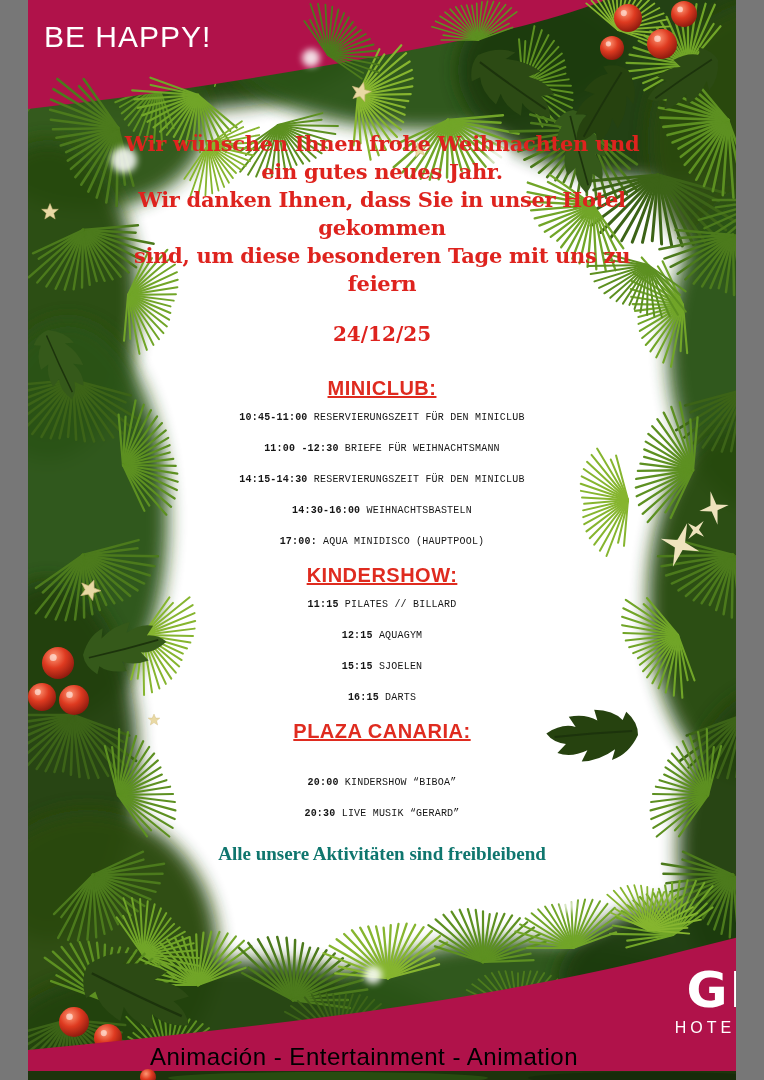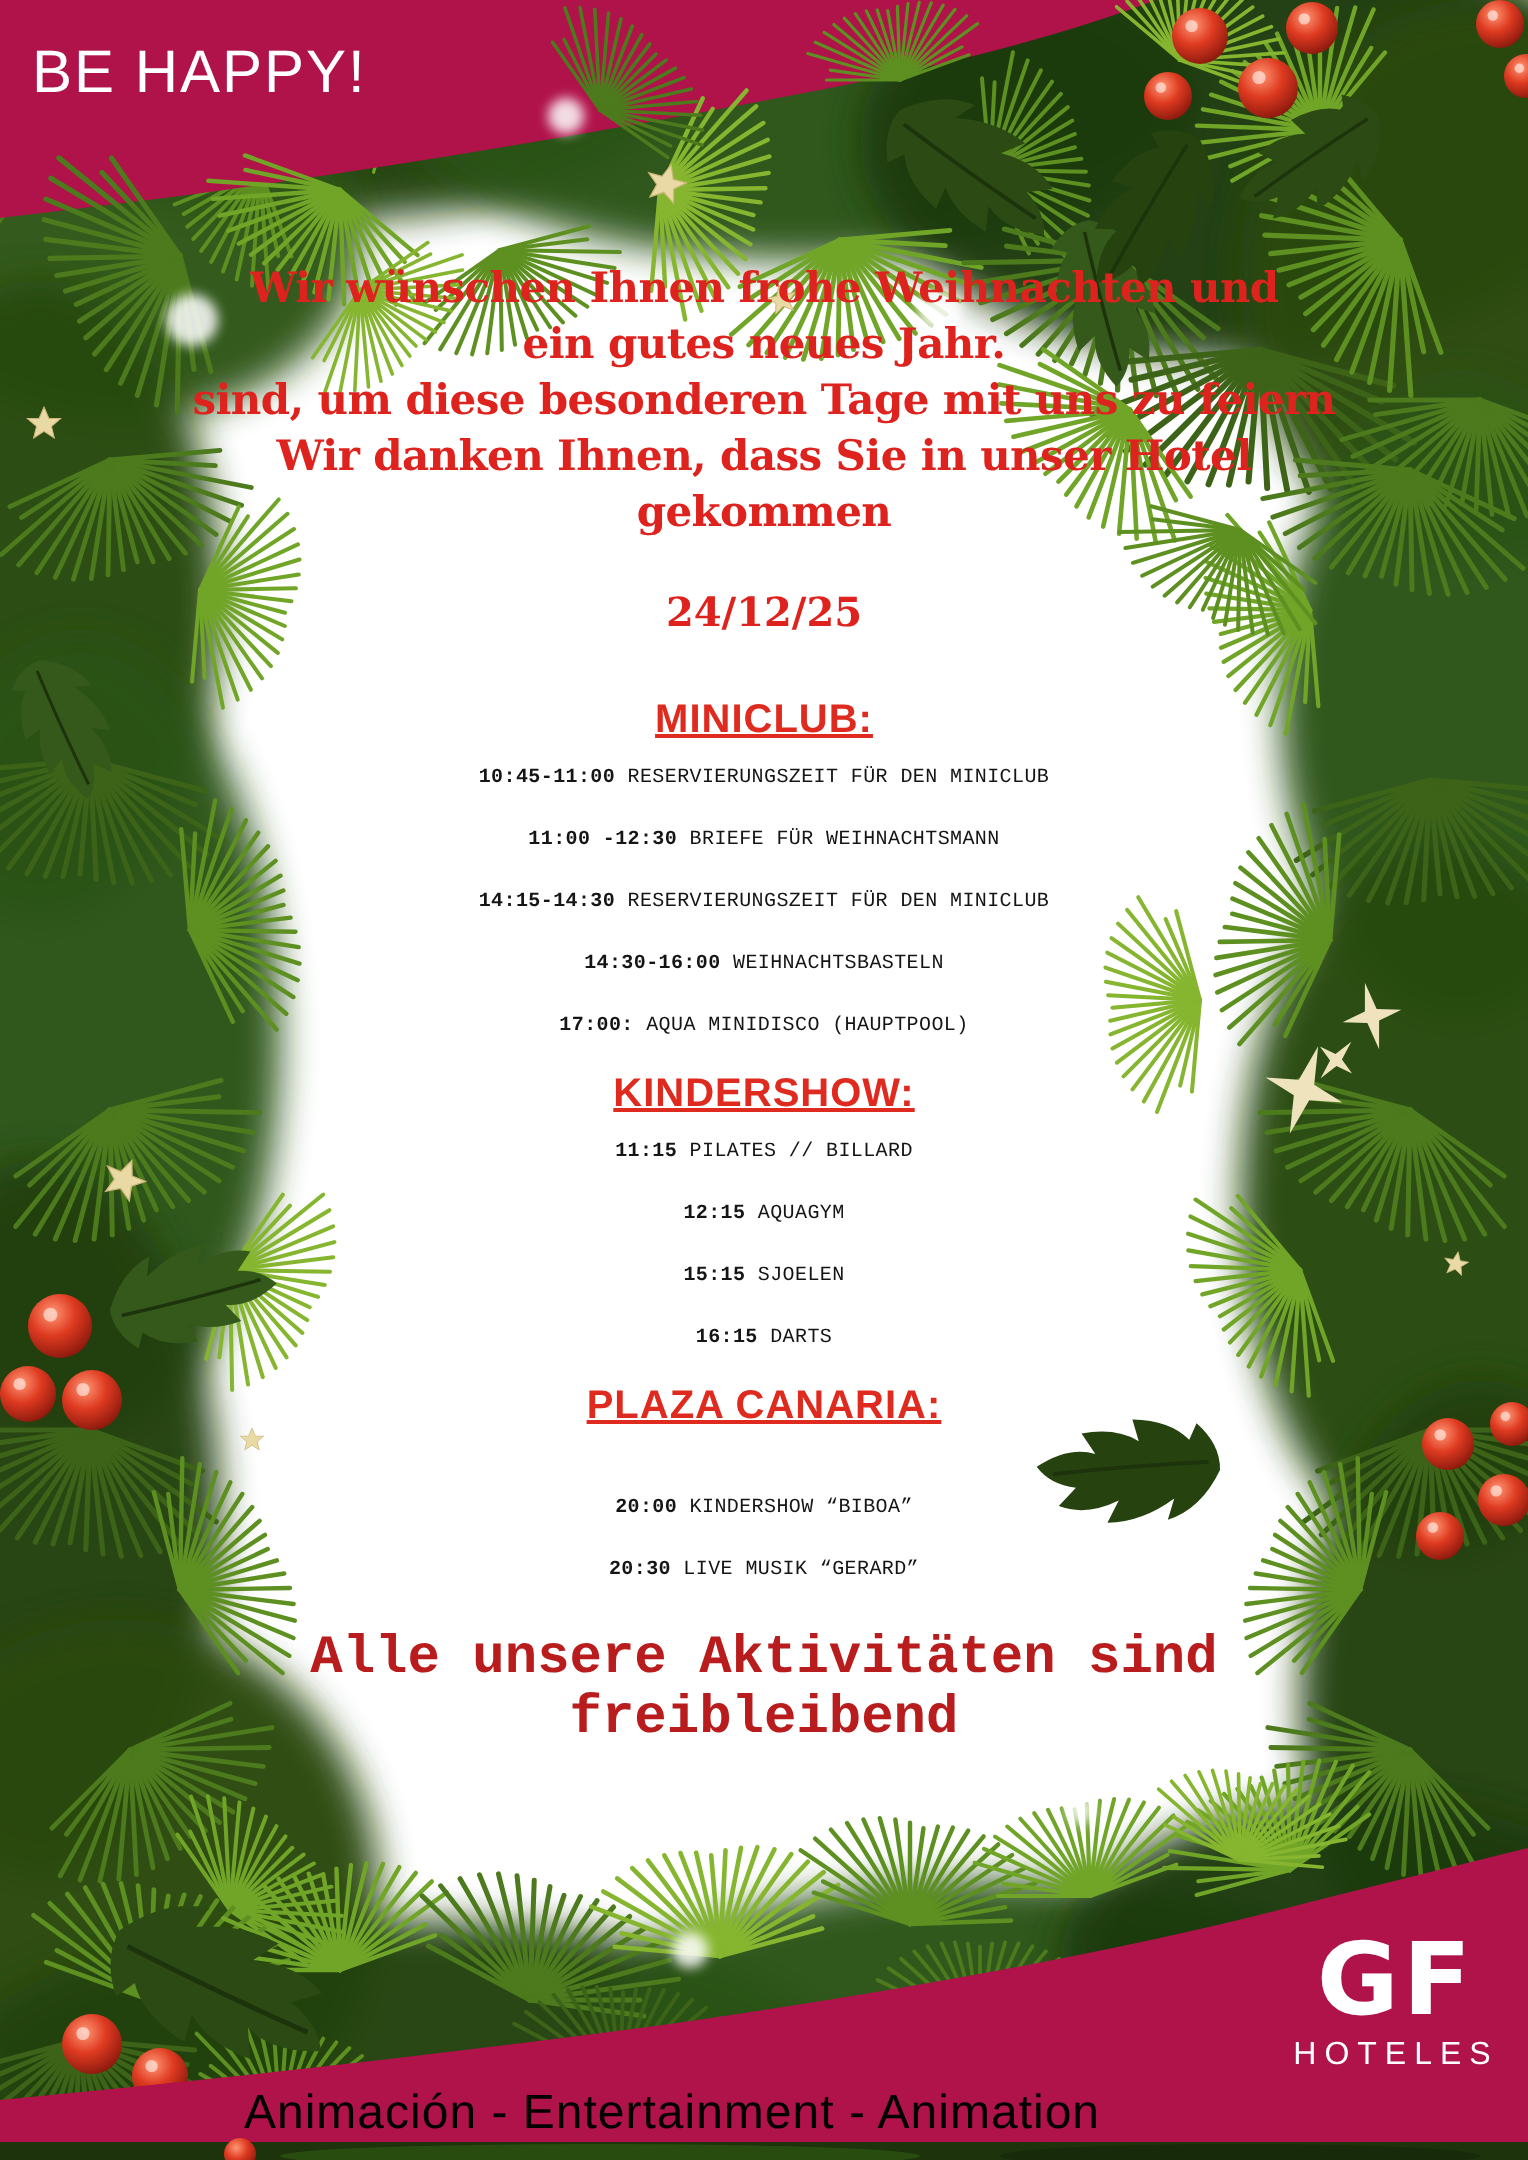--- a/index.html
+++ b/index.html
@@ -1,20 +1,20 @@
 <!DOCTYPE html>
 <html style="--ribbon: #b0124a; --red-head: #df2b1f; --red-script: #de231e; --ink: #151515;"><head>
 <meta charset="utf-8">
 <style>
   :root{
     --ribbon:#b0124a; --red-head:#df2b1f; --red-script:#de231e; --ink:#151515;
   }
   html,body{margin:0;padding:0;background:#777;}
   .page{
-    position:relative;width:764px;height:1080px;background:#ffffff;overflow:hidden;
+    position:relative;width:708px;height:1080px;background:#ffffff;overflow:hidden;
     font-family:"Liberation Sans",sans-serif;margin:0 auto;
   }
   #decor{position:absolute;left:0;top:0;z-index:1;}
   .be-happy{
     position:absolute;left:16px;top:20px;z-index:5;color:#fff;
     font-size:30px;letter-spacing:1px;font-weight:400;
   }
   .content{
     position:absolute;left:96px;right:96px;top:130px;z-index:4;text-align:center;
   }
@@ -32,21 +32,21 @@
   }
   .section-title.italic{}
   .section:first-child .section-title{margin-top:30px;}
   .sched-item{
     font-family:Liberation Mono, monospace;font-size:10px;line-height:31px;color:var(--ink);
     letter-spacing:0.2px;
   }
   .sched-item .t{font-weight:bold;}
   .gap-top{margin-top:24px;}
   .footer-note{
-    margin-top:14px;font-family:Liberation Mono, monospace;font-weight:bold;font-size:27px;color:#b91c1c;
+    margin-top:14px;font-family:Liberation Serif, serif;font-weight:bold;font-size:19px;color:#0f766e;
   }
   .bottom-label{
     position:absolute;left:96px;width:480px;top:1043px;z-index:5;color:#000000;
     font-size:24px;text-align:center;letter-spacing:0.5px;
   }
   .logo{
     position:absolute;left:630px;top:962px;width:136px;z-index:5;text-align:center;color:#fff;
   }
   .logo-gf{
     font-family:"DejaVu Sans",sans-serif;font-size:50px;font-weight:bold;line-height:56px;letter-spacing:2px;
@@ -235,22 +235,22 @@
       <ellipse cx="620" cy="1078" rx="120" ry="6" fill="#16290a" opacity="0.8"></ellipse>
       <circle cx="120" cy="1077" r="8" fill="url(#berryG)"></circle>
     </svg>
 
   <div class="be-happy">BE HAPPY!</div>
 
   <div class="content">
     <div class="greeting">
       <div>Wir wünschen Ihnen frohe Weihnachten und</div>
       <div>ein gutes neues Jahr.</div>
+      <div>Wir danken Ihnen, dass Sie in unser Hotel gekommen</div>
       <div>sind, um diese besonderen Tage mit uns zu feiern</div>
-      <div>Wir danken Ihnen, dass Sie in unser Hotel gekommen</div>
     </div>
     <div class="date">24/12/25</div>
     <div id="sections">
         <div class="section">
           <div class="section-title">MINICLUB:</div>
           <div class="sched-item"><span class="t">10:45-11:00</span> RESERVIERUNGSZEIT FÜR DEN MINICLUB</div>
           <div class="sched-item"><span class="t">11:00 -12:30</span> BRIEFE FÜR WEIHNACHTSMANN</div>
           <div class="sched-item"><span class="t">14:15-14:30</span> RESERVIERUNGSZEIT FÜR DEN MINICLUB</div>
           <div class="sched-item"><span class="t">14:30-16:00</span> WEIHNACHTSBASTELN</div>
           <div class="sched-item"><span class="t">17:00:</span> AQUA MINIDISCO (HAUPTPOOL)</div>

